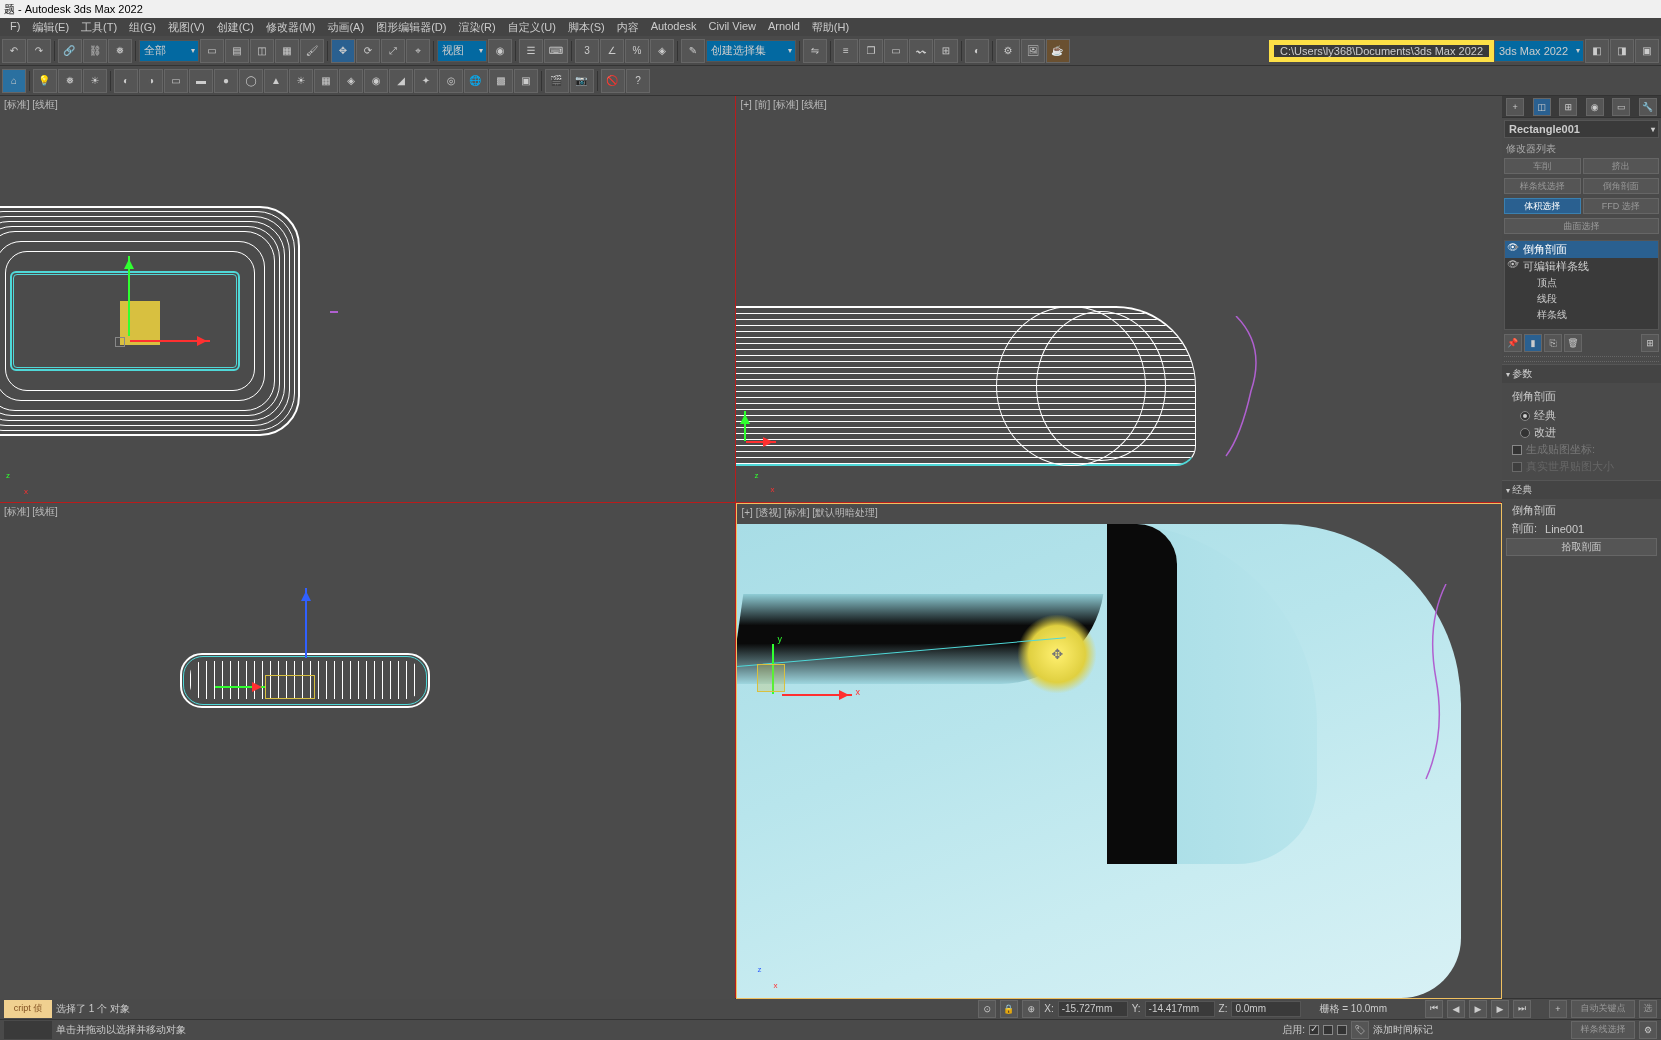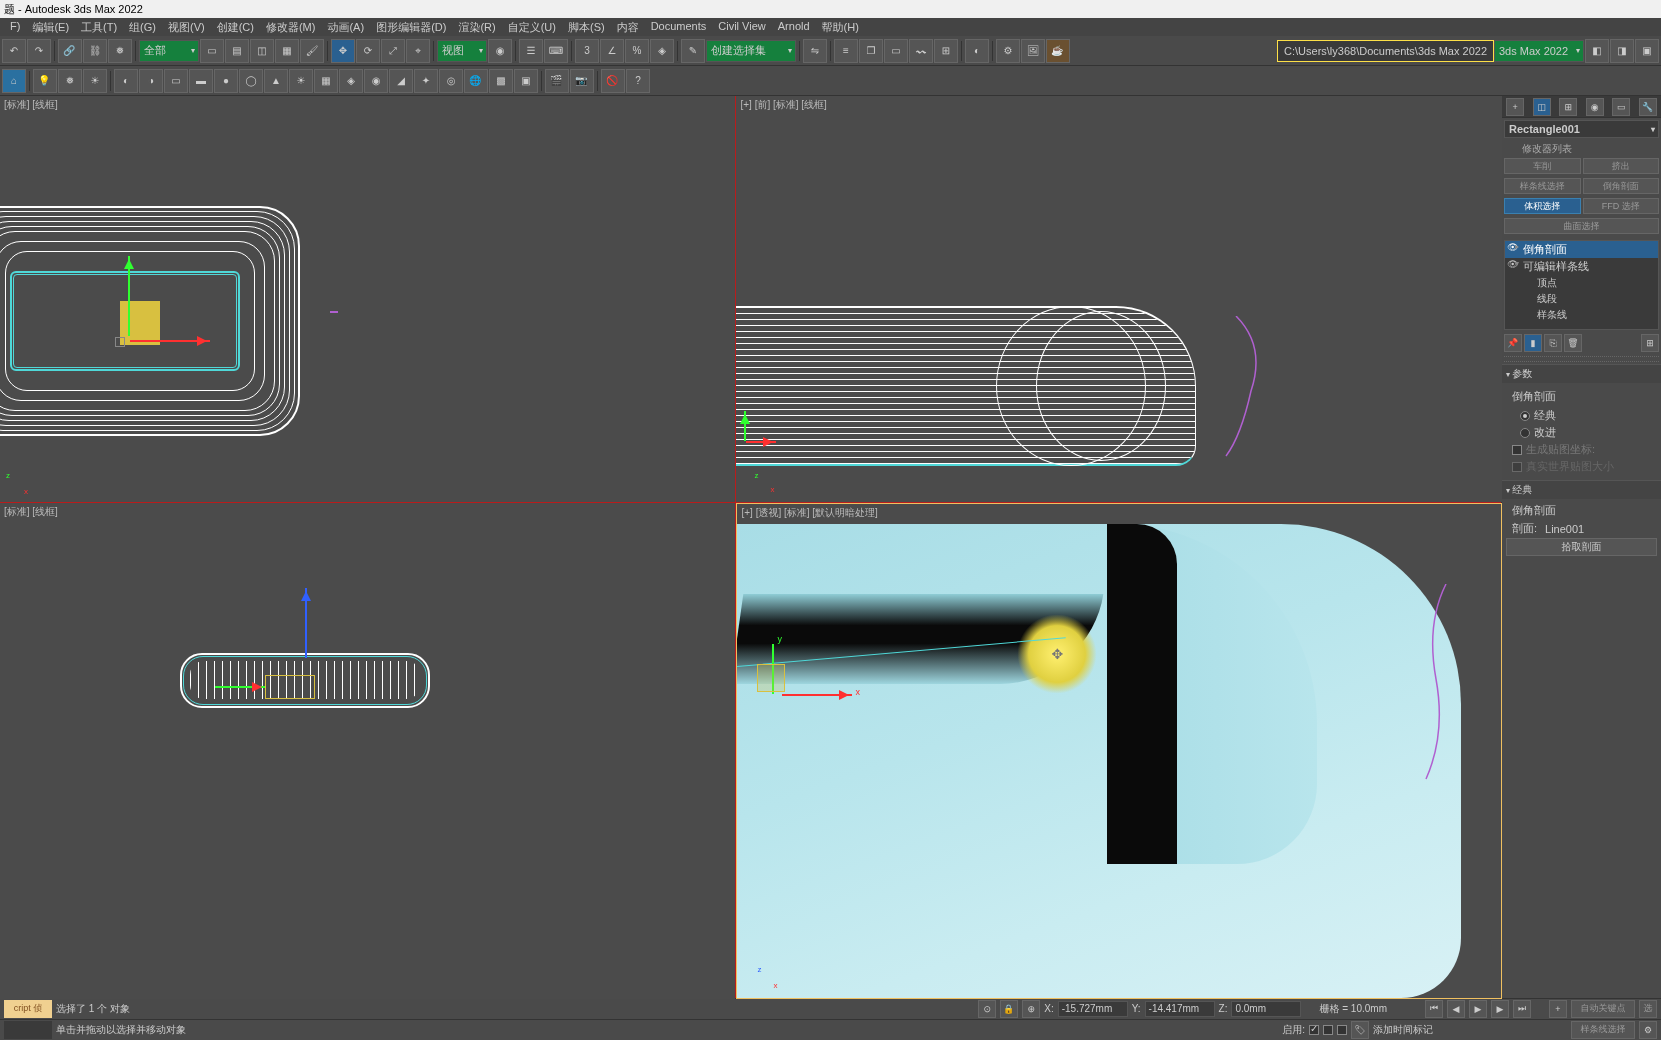--- a/index.html
+++ b/index.html
@@ -8,24 +8,24 @@
 
 .titlebar { background: #f0f0f0; color: #000; height: 18px; padding: 2px 4px; font-size: 11px; }
 
 
 .menubar { background: #444444; height: 18px; display: flex; padding: 0 4px; }
 .menu-item { padding: 2px 6px; color: #ccc; cursor: pointer; }
 
 
 .toolbar-row { background: #4a4a4a; height: 30px; border-bottom: 1px solid #333; display: flex; align-items: center; padding: 0 2px; gap: 1px; }
 .tool-btn { width: 24px; height: 24px; background: #555; border: 1px solid #666; display: flex; align-items: center; justify-content: center; cursor: pointer; font-size: 10px; color: #ccc; }
-.tool-dd { height: 22px; background: #15803d; border: 1px solid #555; color: #ccc; padding: 0 8px 0 4px; cursor: pointer; position: relative; display: flex; align-items: center; }
+.tool-dd { height: 22px; background: #0369a1; border: 1px solid #555; color: #ccc; padding: 0 8px 0 4px; cursor: pointer; position: relative; display: flex; align-items: center; }
 .tool-dd::after { content: "▾"; position: absolute; right: 3px; font-size: 8px; }
 .tool-sep { width: 1px; height: 20px; background: #333; margin: 0 2px; }
-.path-field { height: 22px; background: #3a3a3a; border: 1px solid #fde047; color: #ccc; padding: 0 6px; display: flex; align-items: center; min-width: 200px; }
+.path-field { height: 22px; background: #3a3a3a; border: 5px solid #fde047; color: #ccc; padding: 0 6px; display: flex; align-items: center; min-width: 200px; }
 
 
 .main { display: flex; height: calc(100% - 18px - 18px - 30px - 30px - 42px); }
 .viewport-area { flex: 1; position: relative; background: #393939; }
 .side-panel { width: 160px; background: #4a4a4a; border-left: 1px solid #333; display: flex; flex-direction: column; }
 
 
 .vp-grid { display: grid; grid-template-columns: 49% 51%; grid-template-rows: 45% 55%; height: 100%; gap: 1px; background: #b91c1c; }
 .viewport { background: #4b4b4b; position: relative; overflow: hidden; }
 .viewport.active { border: 1px solid #f0c060; }
@@ -41,21 +41,21 @@
 .yellow-sq { position: absolute; background: #d8c040; }
 .highlight-spot { position: absolute; width: 80px; height: 80px; border-radius: 50%; background: radial-gradient(circle, #fff070 0%, #e0d040 50%, rgba(224,208,64,0) 70%); display: flex; align-items: center; justify-content: center; }
 .highlight-spot::after { content: "✥"; color: #777; font-size: 14px; }
 
 
 .sp-tabs { height: 22px; background: #3a3a3a; display: flex; align-items: center; justify-content: space-around; border-bottom: 1px solid #333; }
 .sp-tab { width: 18px; height: 18px; background: #555; border: 1px solid #666; cursor: pointer; display:flex;align-items:center;justify-content:center;font-size:9px;}
 .sp-tab.active { background: #2a6090; }
 .sp-dd { height: 18px; background: #3a3a3a; border: 1px solid #555; margin: 2px; padding: 0 4px; display: flex; align-items: center; cursor: pointer; position: relative; font-weight: bold; }
 .sp-dd::after { content: "▾"; position: absolute; right: 3px; font-size: 8px; }
-.sp-label { padding: 2px 4px; color: #aaa; font-size: 10px; margin-left: 16px; }
+.sp-label { padding: 2px 4px; color: #aaa; font-size: 10px; }
 .sp-btn-row { display: flex; gap: 2px; padding: 0 2px; margin-bottom: 4px; }
 .sp-btn { flex: 1; height: 16px; background: #555; border: 1px solid #666; font-size: 9px; color: #999; display: flex; align-items: center; justify-content: center; cursor: pointer; }
 .sp-btn.active { background: #2a6090; color: #fff; border-color: #3a80b0; }
 .mod-stack { background: #3a3a3a; border: 1px solid #555; margin: 2px; height: 90px; overflow-y: auto; }
 .mod-item { padding: 1px 4px 1px 18px; font-size: 10px; cursor: pointer; position: relative; }
 .mod-item.sel { background: #2a6090; color: #fff; }
 .mod-item .eye { position: absolute; left: 2px; font-size: 9px; }
 .mod-item .exp { position: absolute; left: 10px; font-size: 8px; color: #888; }
 .mod-child { padding-left: 32px; font-size: 10px; }
 .mod-tools { display: flex; gap: 2px; padding: 2px; }
@@ -104,21 +104,21 @@
   <div class="menu-item">组(G)</div>
   <div class="menu-item">视图(V)</div>
   <div class="menu-item">创建(C)</div>
   <div class="menu-item">修改器(M)</div>
   <div class="menu-item">动画(A)</div>
   <div class="menu-item">图形编辑器(D)</div>
   <div class="menu-item">渲染(R)</div>
   <div class="menu-item">自定义(U)</div>
   <div class="menu-item">脚本(S)</div>
   <div class="menu-item">内容</div>
-  <div class="menu-item">Documents</div>
+  <div class="menu-item">Autodesk</div>
   <div class="menu-item">Civil View</div>
   <div class="menu-item">Arnold</div>
   <div class="menu-item">帮助(H)</div>
 </div>
 
 <div class="toolbar-row">
   <div class="tool-btn">↶</div>
   <div class="tool-btn">↷</div>
   <div class="tool-sep"></div>
   <div class="tool-btn">🔗</div>

